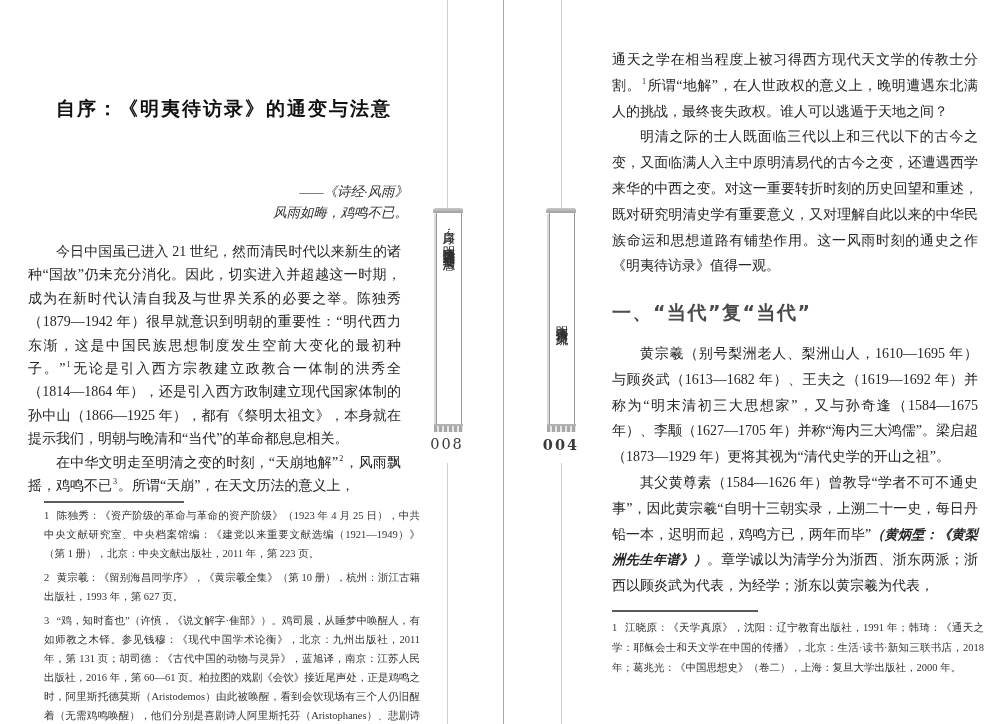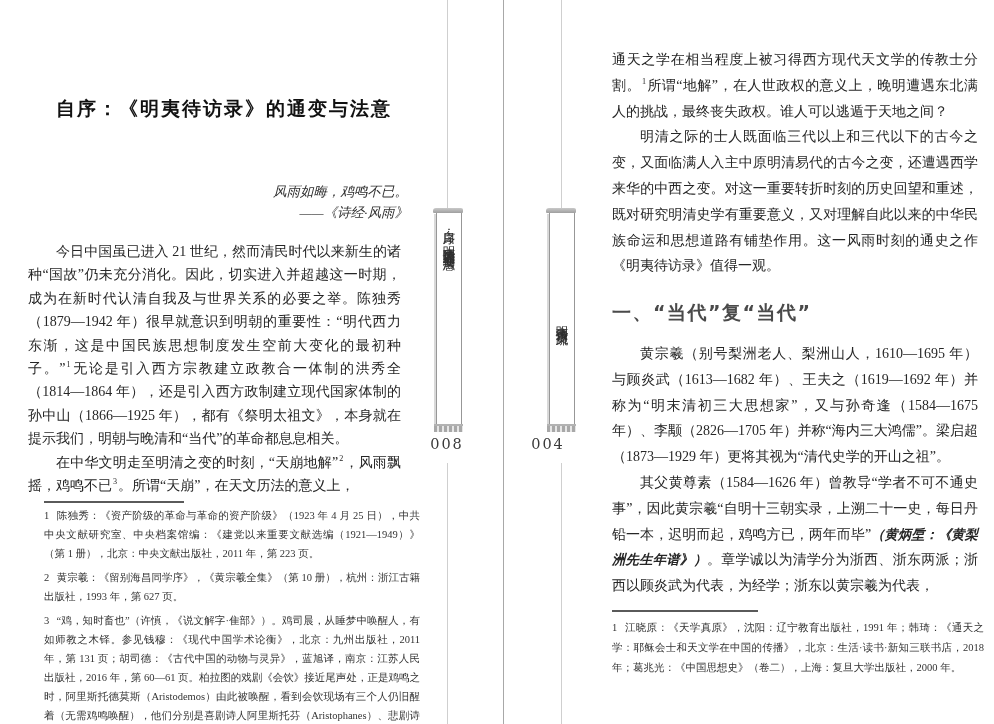--- a/index.html
+++ b/index.html
@@ -39,21 +39,21 @@
     margin:0 auto;height:100%;
   }
   .tab-left .tab-text{padding-top:7px;box-sizing:border-box;}
   .tab-right .tab-text{display:flex;align-items:center;justify-content:center;}
   .pagenum{
     position:absolute;top:436px;width:40px;text-align:center;
     font-family:"DejaVu Serif",serif;font-size:14.5px;letter-spacing:2px;
     color:#3a3a3a;font-variant-numeric:oldstyle-nums;
   }
   .pagenum.pn-left{left:427px;}
-  .pagenum.pn-right{left:528px;}
+  .pagenum.pn-right{left:541px;font-weight:bold;}
   
   .title{
     position:absolute;left:56px;top:96px;width:364px;margin:0;
     font-size:19px;font-weight:bold;letter-spacing:2px;color:#111;
   }
   .epigraph{
     position:absolute;left:44px;top:181px;width:364px;
     text-align:right;font-style:italic;font-size:13.5px;line-height:21px;color:#2f2f2f;
   }
   .body{position:absolute;text-align:justify;font-size:14px;}
@@ -93,41 +93,41 @@
     <span class="tab-text">自序：《明夷待访录》的通变与法意</span>
   </div>
   <div class="tab tab-right">
     <span class="tab-text">明夷待访录义疏</span>
   </div>
   <div class="pagenum pn-left">008</div>
   <div class="pagenum pn-right">004</div>
 
   <h1 class="title">自序：《明夷待访录》的通变与法意</h1>
   <div class="epigraph">
+    <div>——《诗经·风雨》</div>
     <div>风雨如晦，鸡鸣不已。</div>
-    <div>——《诗经·风雨》</div>
   </div>
   <div class="body left-body">
       <p class="">今日中国虽已进入 21 世纪，然而清民时代以来新生的诸种“国故”仍未充分消化。因此，切实进入并超越这一时期，成为在新时代认清自我及与世界关系的必要之举。陈独秀（1879—1942 年）很早就意识到明朝的重要性：“明代西力东渐，这是中国民族思想制度发生空前大变化的最初种子。”<sup>1</sup>无论是引入西方宗教建立政教合一体制的洪秀全（1814—1864 年），还是引入西方政制建立现代国家体制的孙中山（1866—1925 年），都有《祭明太祖文》，本身就在提示我们，明朝与晚清和“当代”的革命都息息相关。</p>
       <p class="">在中华文明走至明清之变的时刻，“天崩地解”<sup>2</sup>，风雨飘摇，鸡鸣不已<sup>3</sup>。所谓“天崩”，在天文历法的意义上，</p>
     </div>
   <div class="fn-rule fr-left"></div>
   <div class="footnotes fns-left">
       <div class="footnote"><span class="fn-num">1</span>陈独秀：《资产阶级的革命与革命的资产阶级》（1923 年 4 月 25 日），中共中央文献研究室、中央档案馆编：《建党以来重要文献选编（1921—1949）》（第 1 册），北京：中央文献出版社，2011 年，第 223 页。</div>
       <div class="footnote"><span class="fn-num">2</span>黄宗羲：《留别海昌同学序》，《黄宗羲全集》（第 10 册），杭州：浙江古籍出版社，1993 年，第 627 页。</div>
       <div class="footnote"><span class="fn-num">3</span>“鸡，知时畜也”（许慎，《说文解字·隹部》）。鸡司晨，从睡梦中唤醒人，有如师教之木铎。参见钱穆：《现代中国学术论衡》，北京：九州出版社，2011 年，第 131 页；胡司德：《古代中国的动物与灵异》，蓝旭译，南京：江苏人民出版社，2016 年，第 60—61 页。柏拉图的戏剧《会饮》接近尾声处，正是鸡鸣之时，阿里斯托德莫斯（Aristodemos）由此被唤醒，看到会饮现场有三个人仍旧醒着（无需鸡鸣唤醒），他们分别是喜剧诗人阿里斯托芬（Aristophanes）、悲剧诗人阿伽通（Agathon）和哲人苏格拉底（Socrates），其共同之处在于他们都是城邦的教师。</div>
     </div>
 
   <div class="body right-body1">
       <p class="no-indent">通天之学在相当程度上被习得西方现代天文学的传教士分割。<sup>1</sup>所谓“地解”，在人世政权的意义上，晚明遭遇东北满人的挑战，最终丧失政权。谁人可以逃遁于天地之间？</p>
       <p class="">明清之际的士人既面临三代以上和三代以下的古今之变，又面临满人入主中原明清易代的古今之变，还遭遇西学来华的中西之变。对这一重要转折时刻的历史回望和重述，既对研究明清史学有重要意义，又对理解自此以来的中华民族命运和思想道路有铺垫作用。这一风雨时刻的通史之作《明夷待访录》值得一观。</p>
     </div>
   <h2 class="section-heading">一、“当代”复“当代”</h2>
   <div class="body right-body2">
-      <p class="">黄宗羲（别号梨洲老人、梨洲山人，1610—1695 年）与顾炎武（1613—1682 年）、王夫之（1619—1692 年）并称为“明末清初三大思想家”，又与孙奇逢（1584—1675 年）、李颙（2826—1705 年）并称“海内三大鸿儒”。梁启超（1873—1929 年）更将其视为“清代史学的开山之祖”。</p>
+      <p class="">黄宗羲（别号梨洲老人、梨洲山人，1610—1695 年）与顾炎武（1613—1682 年）、王夫之（1619—1692 年）并称为“明末清初三大思想家”，又与孙奇逢（1584—1675 年）、李颙（1627—1705 年）并称“海内三大鸿儒”。梁启超（1873—1929 年）更将其视为“清代史学的开山之祖”。</p>
       <p class="">其父黄尊素（1584—1626 年）曾教导“学者不可不通史事”，因此黄宗羲“自明十三朝实录，上溯二十一史，每日丹铅一本，迟明而起，鸡鸣方已，两年而毕”<span class="kai">（黄炳垕：《黄梨洲先生年谱》）</span>。章学诚以为清学分为浙西、浙东两派；浙西以顾炎武为代表，为经学；浙东以黄宗羲为代表，</p>
     </div>
   <div class="fn-rule fr-right"></div>
   <div class="footnotes fns-right">
       <div class="footnote"><span class="fn-num">1</span>江晓原：《天学真原》，沈阳：辽宁教育出版社，1991 年；韩琦：《通天之学：耶稣会士和天文学在中国的传播》，北京：生活·读书·新知三联书店，2018 年；葛兆光：《中国思想史》（卷二），上海：复旦大学出版社，2000 年。</div>
     </div>
 
 </div>
 
 </body></html>

